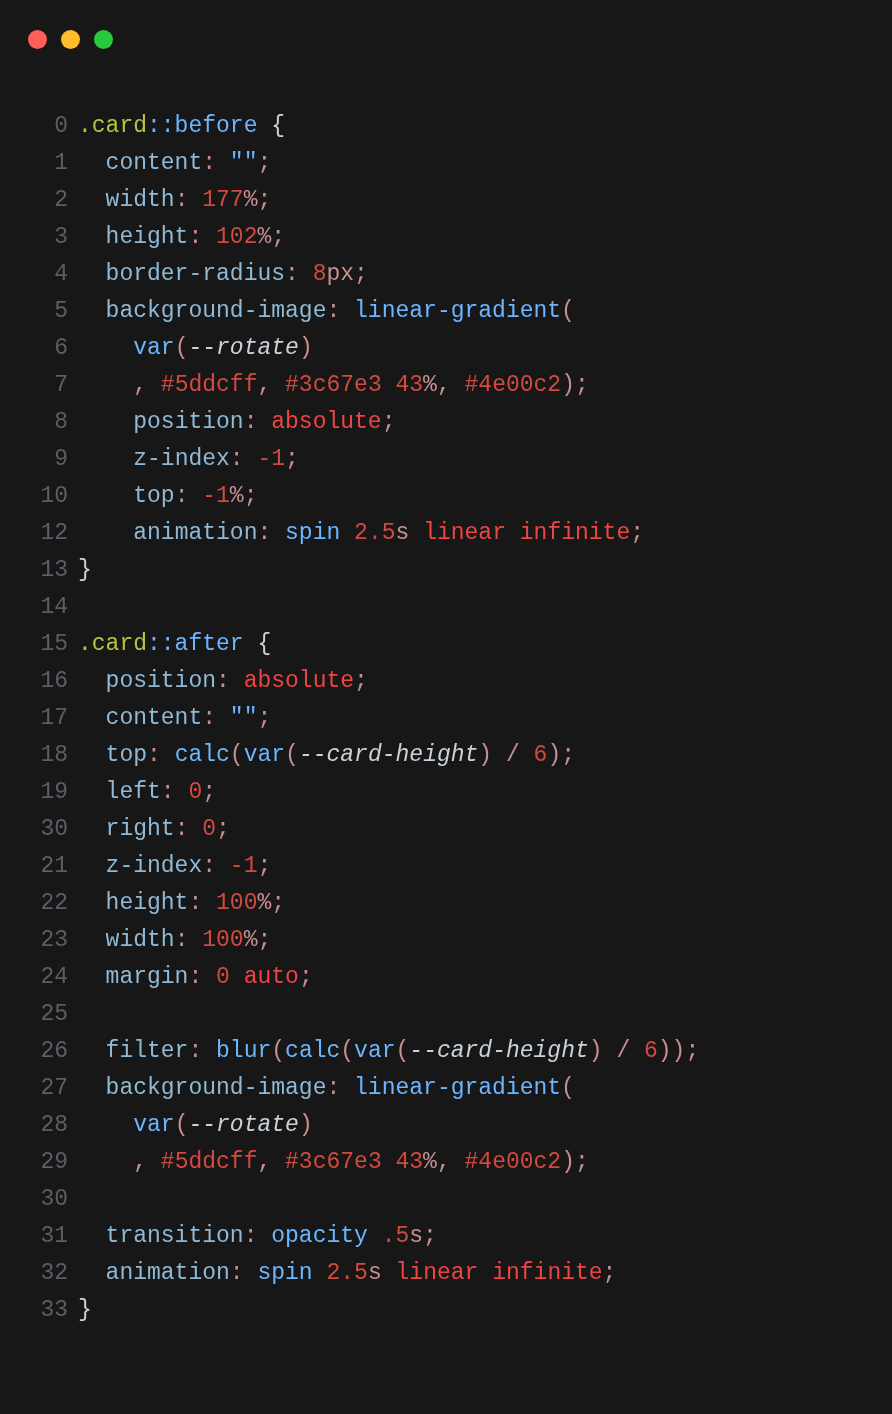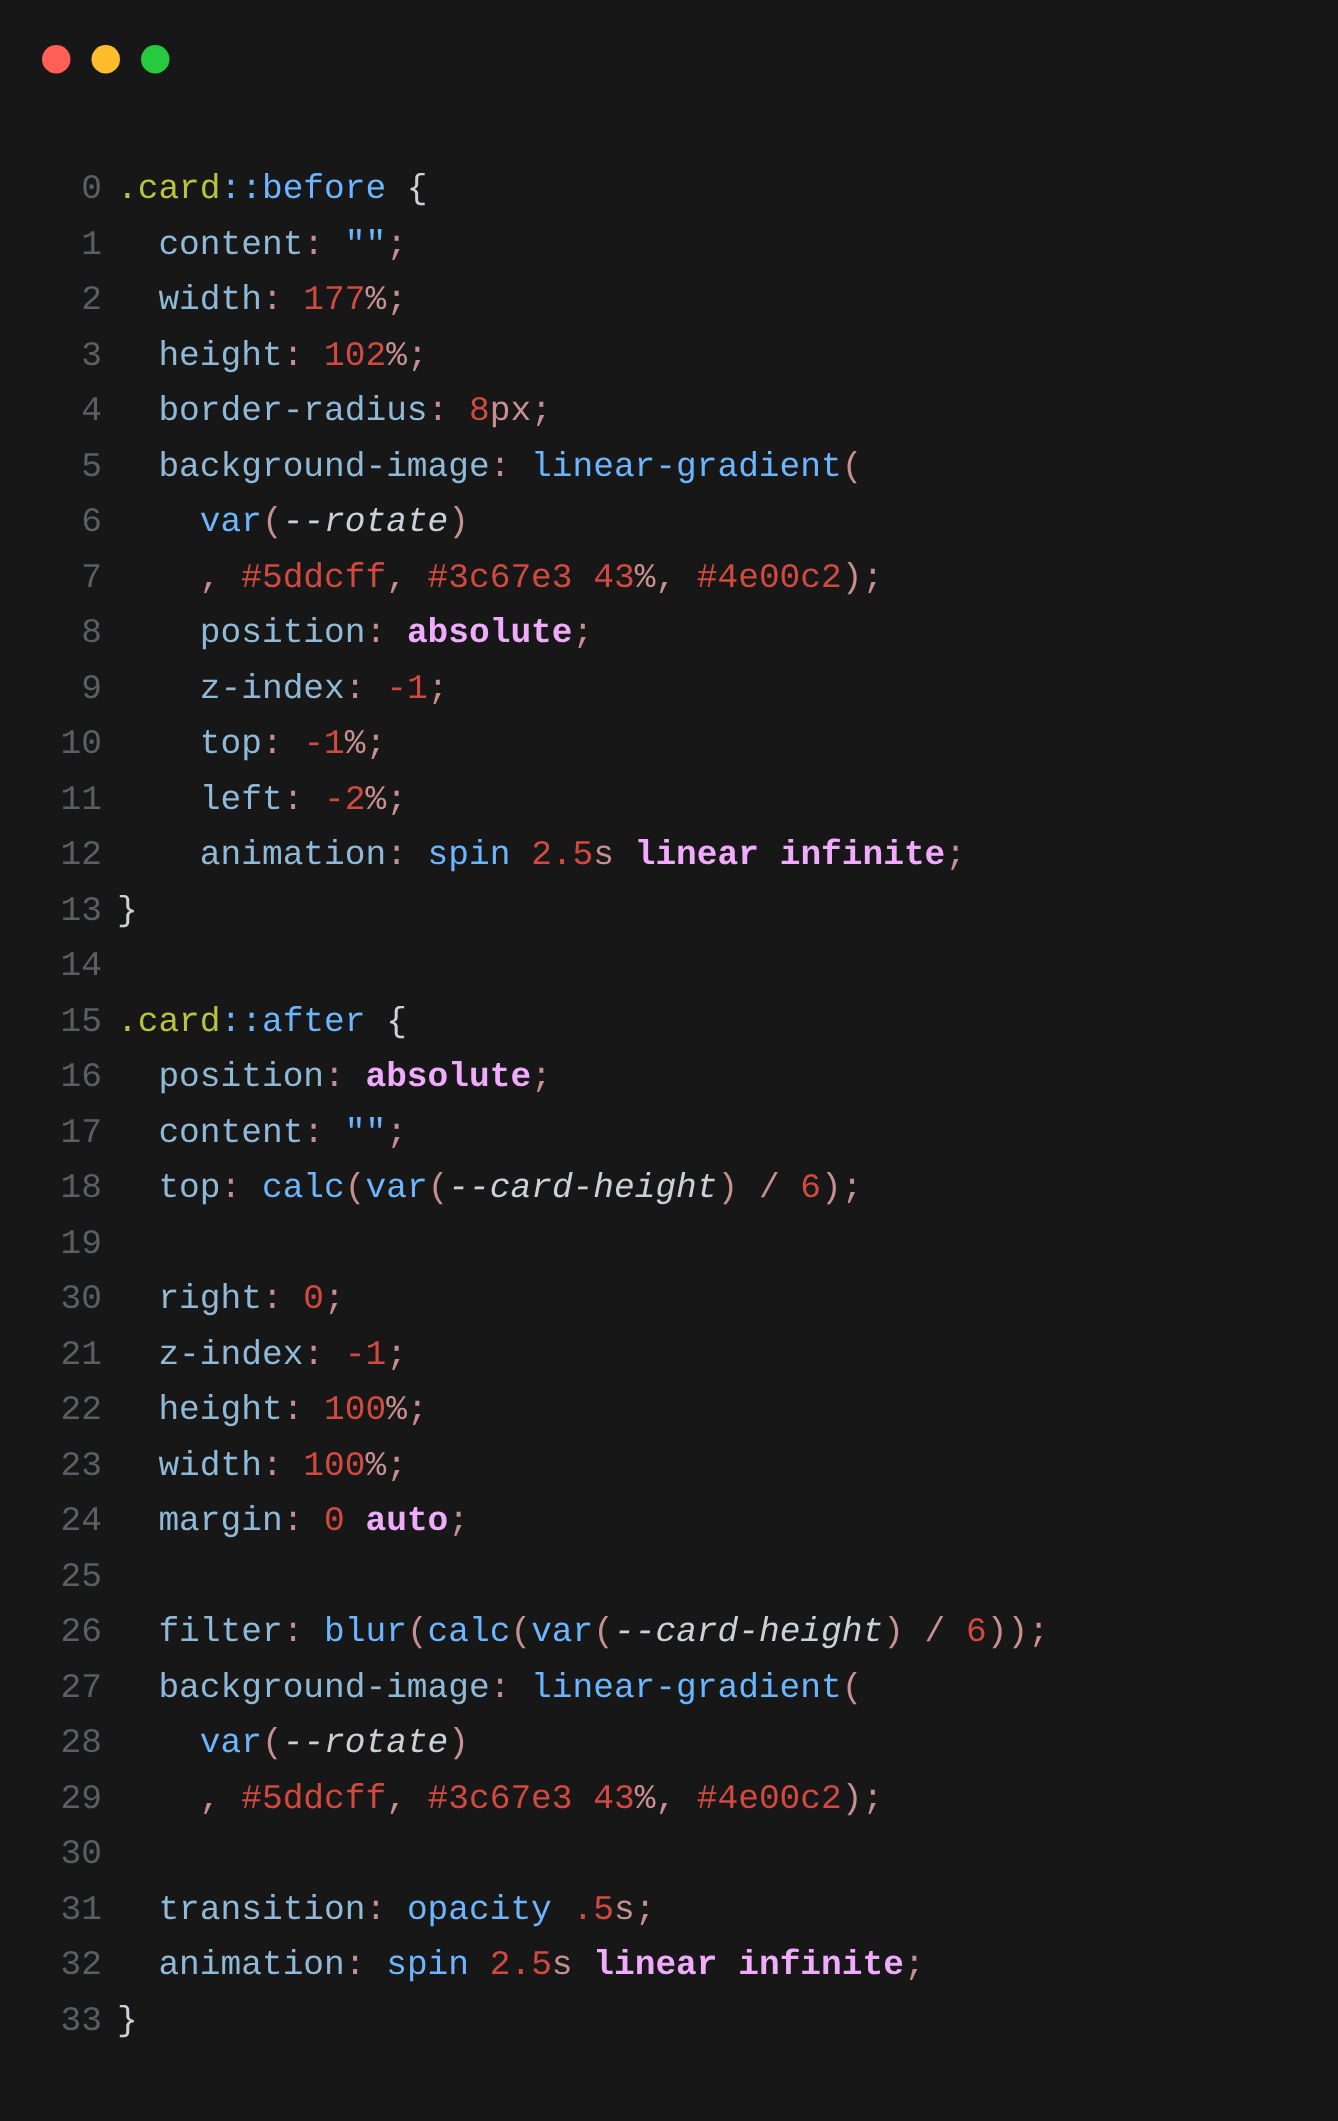--- a/index.html
+++ b/index.html
@@ -60,21 +60,21 @@
   .c-pse   { color: #6bb6ff; }   
   .c-brace { color: #c9d1d9; }
   .c-prop  { color: #8fb9d6; }   
   .c-punc  { color: #c78f8f; }   
   .c-str   { color: #6bb6ff; }   
   .c-num   { color: #d24a3f; }   
   .c-unit  { color: #c78f8f; }   
   .c-hex   { color: #d24a3f; }   
   .c-fn    { color: #6bb6ff; }   
   .c-varn  { color: #c9d1d9; font-style: italic; }   
-  .c-kw    { color: #f0abfc; font-weight: bold; }   
+  .c-kw    { color: #ef4444; }   
   .c-id    { color: #6bb6ff; }   
 </style>
 </head>
 <body>
 
 <div class="window">
   <div class="titlebar">
     <div class="dot red"></div>
     <div class="dot yellow"></div>
     <div class="dot green"></div>
@@ -85,29 +85,28 @@
       <div class="row"><span class="ln">1</span><span class="code-text"><span>  </span><span class="c-prop">content</span><span class="c-punc">: </span><span class="c-str">""</span><span class="c-punc">;</span></span></div>
       <div class="row"><span class="ln">2</span><span class="code-text"><span>  </span><span class="c-prop">width</span><span class="c-punc">: </span><span class="c-num">177</span><span class="c-unit">%</span><span class="c-punc">;</span></span></div>
       <div class="row"><span class="ln">3</span><span class="code-text"><span>  </span><span class="c-prop">height</span><span class="c-punc">: </span><span class="c-num">102</span><span class="c-unit">%</span><span class="c-punc">;</span></span></div>
       <div class="row"><span class="ln">4</span><span class="code-text"><span>  </span><span class="c-prop">border-radius</span><span class="c-punc">: </span><span class="c-num">8</span><span class="c-unit">px</span><span class="c-punc">;</span></span></div>
       <div class="row"><span class="ln">5</span><span class="code-text"><span>  </span><span class="c-prop">background-image</span><span class="c-punc">: </span><span class="c-fn">linear-gradient</span><span class="c-punc">(</span></span></div>
       <div class="row"><span class="ln">6</span><span class="code-text"><span>    </span><span class="c-fn">var</span><span class="c-punc">(</span><span class="c-varn">--rotate</span><span class="c-punc">)</span></span></div>
       <div class="row"><span class="ln">7</span><span class="code-text"><span>    </span><span class="c-punc">, </span><span class="c-hex">#5ddcff</span><span class="c-punc">, </span><span class="c-hex">#3c67e3</span><span> </span><span class="c-num">43</span><span class="c-unit">%</span><span class="c-punc">, </span><span class="c-hex">#4e00c2</span><span class="c-punc">);</span></span></div>
       <div class="row"><span class="ln">8</span><span class="code-text"><span>    </span><span class="c-prop">position</span><span class="c-punc">: </span><span class="c-kw">absolute</span><span class="c-punc">;</span></span></div>
       <div class="row"><span class="ln">9</span><span class="code-text"><span>    </span><span class="c-prop">z-index</span><span class="c-punc">: </span><span class="c-num">-1</span><span class="c-punc">;</span></span></div>
       <div class="row"><span class="ln">10</span><span class="code-text"><span>    </span><span class="c-prop">top</span><span class="c-punc">: </span><span class="c-num">-1</span><span class="c-unit">%</span><span class="c-punc">;</span></span></div>
-      <div class="row"><span class="ln">11</span><span class="code-text"><span>    </span><span class="c-prop">left</span><span class="c-punc">: </span><span class="c-num">-2</span><span class="c-unit">%</span><span class="c-punc">;</span></span></div>
       <div class="row"><span class="ln">12</span><span class="code-text"><span>    </span><span class="c-prop">animation</span><span class="c-punc">: </span><span class="c-id">spin</span><span> </span><span class="c-num">2.5</span><span class="c-unit">s</span><span> </span><span class="c-kw">linear</span><span> </span><span class="c-kw">infinite</span><span class="c-punc">;</span></span></div>
       <div class="row"><span class="ln">13</span><span class="code-text"><span class="c-brace">}</span></span></div>
       <div class="row"><span class="ln">14</span><span class="code-text"><span></span></span></div>
       <div class="row"><span class="ln">15</span><span class="code-text"><span class="c-sel">.card</span><span class="c-pse">::after</span><span class="c-brace"> {</span></span></div>
       <div class="row"><span class="ln">16</span><span class="code-text"><span>  </span><span class="c-prop">position</span><span class="c-punc">: </span><span class="c-kw">absolute</span><span class="c-punc">;</span></span></div>
       <div class="row"><span class="ln">17</span><span class="code-text"><span>  </span><span class="c-prop">content</span><span class="c-punc">: </span><span class="c-str">""</span><span class="c-punc">;</span></span></div>
       <div class="row"><span class="ln">18</span><span class="code-text"><span>  </span><span class="c-prop">top</span><span class="c-punc">: </span><span class="c-fn">calc</span><span class="c-punc">(</span><span class="c-fn">var</span><span class="c-punc">(</span><span class="c-varn">--card-height</span><span class="c-punc">) / </span><span class="c-num">6</span><span class="c-punc">);</span></span></div>
-      <div class="row"><span class="ln">19</span></div>
+      <div class="row"><span class="ln">19</span><span class="code-text"><span>  </span><span class="c-prop">left</span><span class="c-punc">: </span><span class="c-num">0</span><span class="c-punc">;</span></span></div>
       <div class="row"><span class="ln">30</span><span class="code-text"><span>  </span><span class="c-prop">right</span><span class="c-punc">: </span><span class="c-num">0</span><span class="c-punc">;</span></span></div>
       <div class="row"><span class="ln">21</span><span class="code-text"><span>  </span><span class="c-prop">z-index</span><span class="c-punc">: </span><span class="c-num">-1</span><span class="c-punc">;</span></span></div>
       <div class="row"><span class="ln">22</span><span class="code-text"><span>  </span><span class="c-prop">height</span><span class="c-punc">: </span><span class="c-num">100</span><span class="c-unit">%</span><span class="c-punc">;</span></span></div>
       <div class="row"><span class="ln">23</span><span class="code-text"><span>  </span><span class="c-prop">width</span><span class="c-punc">: </span><span class="c-num">100</span><span class="c-unit">%</span><span class="c-punc">;</span></span></div>
       <div class="row"><span class="ln">24</span><span class="code-text"><span>  </span><span class="c-prop">margin</span><span class="c-punc">: </span><span class="c-num">0</span><span> </span><span class="c-kw">auto</span><span class="c-punc">;</span></span></div>
       <div class="row"><span class="ln">25</span></div>
       <div class="row"><span class="ln">26</span><span class="code-text"><span>  </span><span class="c-prop">filter</span><span class="c-punc">: </span><span class="c-fn">blur</span><span class="c-punc">(</span><span class="c-fn">calc</span><span class="c-punc">(</span><span class="c-fn">var</span><span class="c-punc">(</span><span class="c-varn">--card-height</span><span class="c-punc">) / </span><span class="c-num">6</span><span class="c-punc">));</span></span></div>
       <div class="row"><span class="ln">27</span><span class="code-text"><span>  </span><span class="c-prop">background-image</span><span class="c-punc">: </span><span class="c-fn">linear-gradient</span><span class="c-punc">(</span></span></div>
       <div class="row"><span class="ln">28</span><span class="code-text"><span>    </span><span class="c-fn">var</span><span class="c-punc">(</span><span class="c-varn">--rotate</span><span class="c-punc">)</span></span></div>
       <div class="row"><span class="ln">29</span><span class="code-text"><span>    </span><span class="c-punc">, </span><span class="c-hex">#5ddcff</span><span class="c-punc">, </span><span class="c-hex">#3c67e3</span><span> </span><span class="c-num">43</span><span class="c-unit">%</span><span class="c-punc">, </span><span class="c-hex">#4e00c2</span><span class="c-punc">);</span></span></div>

